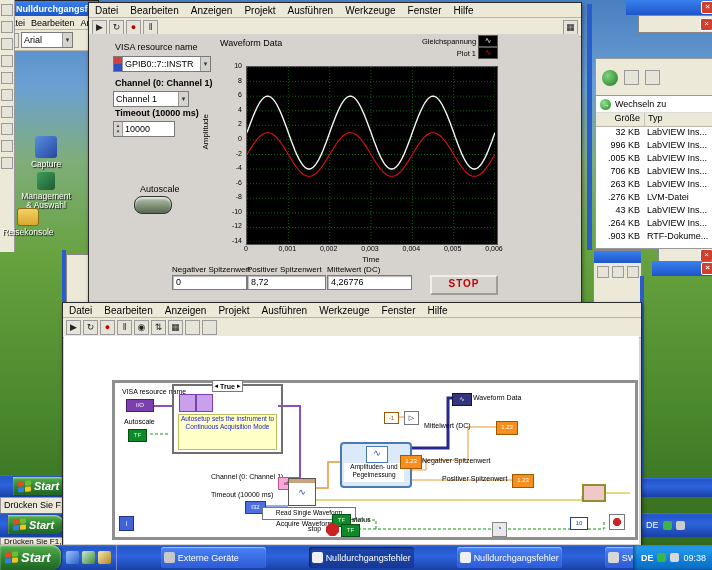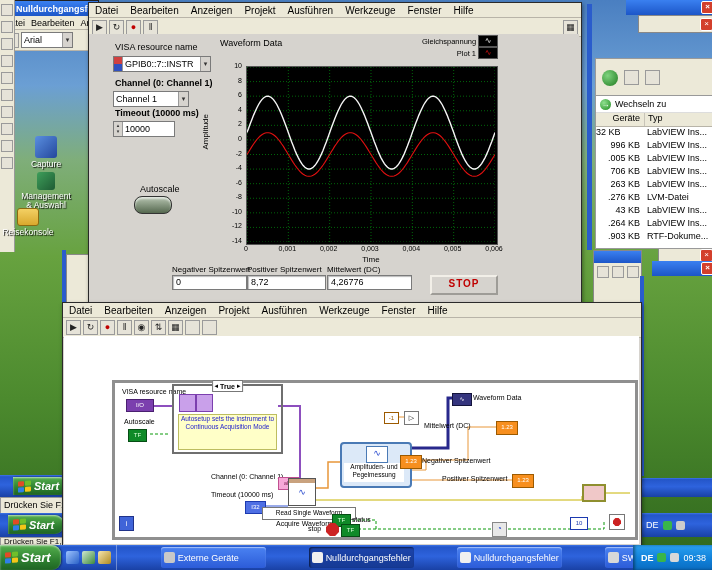--- a/index.html
+++ b/index.html
@@ -118,26 +118,26 @@
     <span class="ticon"></span>
     <span class="ticon"></span>
   </div>
 
   <div class="abs" style="left:595px;top:95px;width:117px;height:152px;z-index:6;background:#fff;border:1px solid #999;font-size:9px;overflow:hidden;">
     <div style="display:flex;align-items:center;gap:4px;height:16px;padding-left:4px;border-bottom:1px solid #ddd;">
       <span style="width:11px;height:11px;border-radius:50%;background:radial-gradient(circle at 35% 35%,#8fe08f,#1f8a1f);color:#fff;font-size:8px;line-height:11px;text-align:center;flex:none;">→</span>
       <span>Wechseln zu</span>
     </div>
     <div style="display:flex;height:13px;background:#ece9d8;border-bottom:1px solid #b8b4a8;">
-      <span style="width:44px;text-align:right;padding-right:4px;border-right:1px solid #c8c4b8;">Geräte</span>
+      <span style="width:44px;text-align:right;padding-right:4px;border-right:1px solid #c8c4b8;">Größe</span>
       <span style="padding-left:3px;">Typ</span>
     </div>
     <div>
       <div style="display:flex;height:13px;">
-          <span style="width:44px;text-align:left;padding-right:4px;">32 KB</span>
+          <span style="width:44px;text-align:right;padding-right:4px;">32 KB</span>
           <span style="padding-left:3px;white-space:nowrap;">LabVIEW Ins...</span>
         </div>
       <div style="display:flex;height:13px;">
           <span style="width:44px;text-align:right;padding-right:4px;">996 KB</span>
           <span style="padding-left:3px;white-space:nowrap;">LabVIEW Ins...</span>
         </div>
       <div style="display:flex;height:13px;">
           <span style="width:44px;text-align:right;padding-right:4px;">.005 KB</span>
           <span style="padding-left:3px;white-space:nowrap;">LabVIEW Ins...</span>
         </div>

